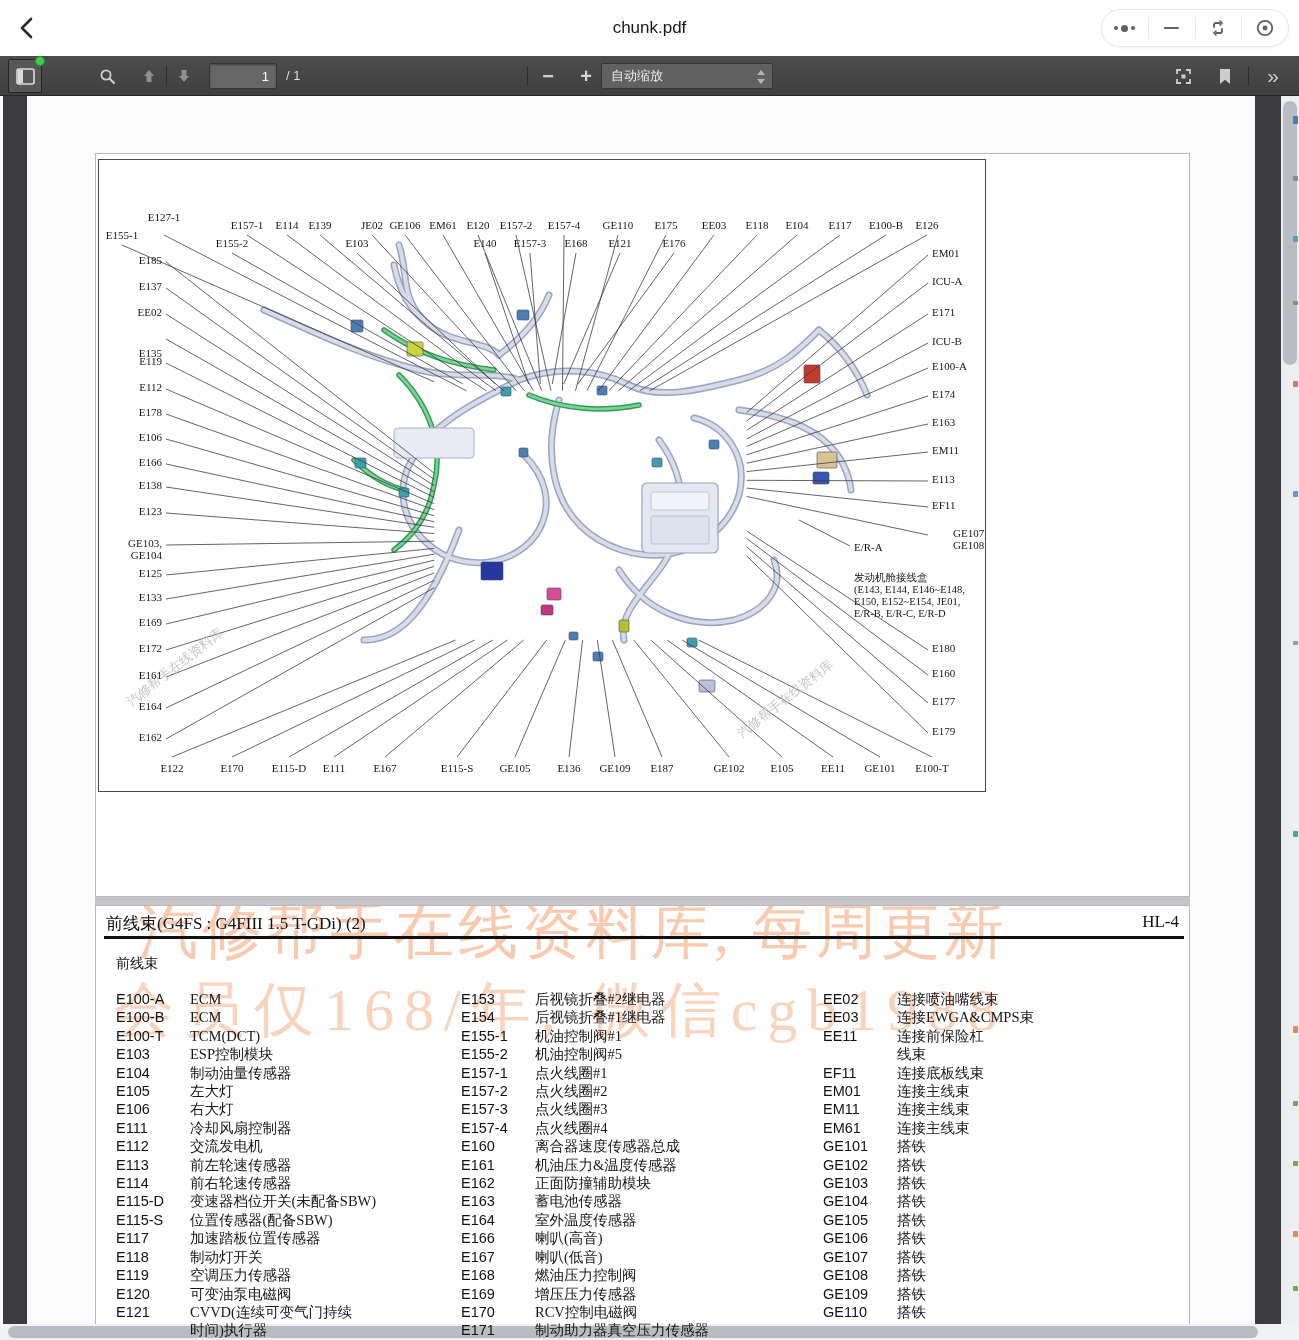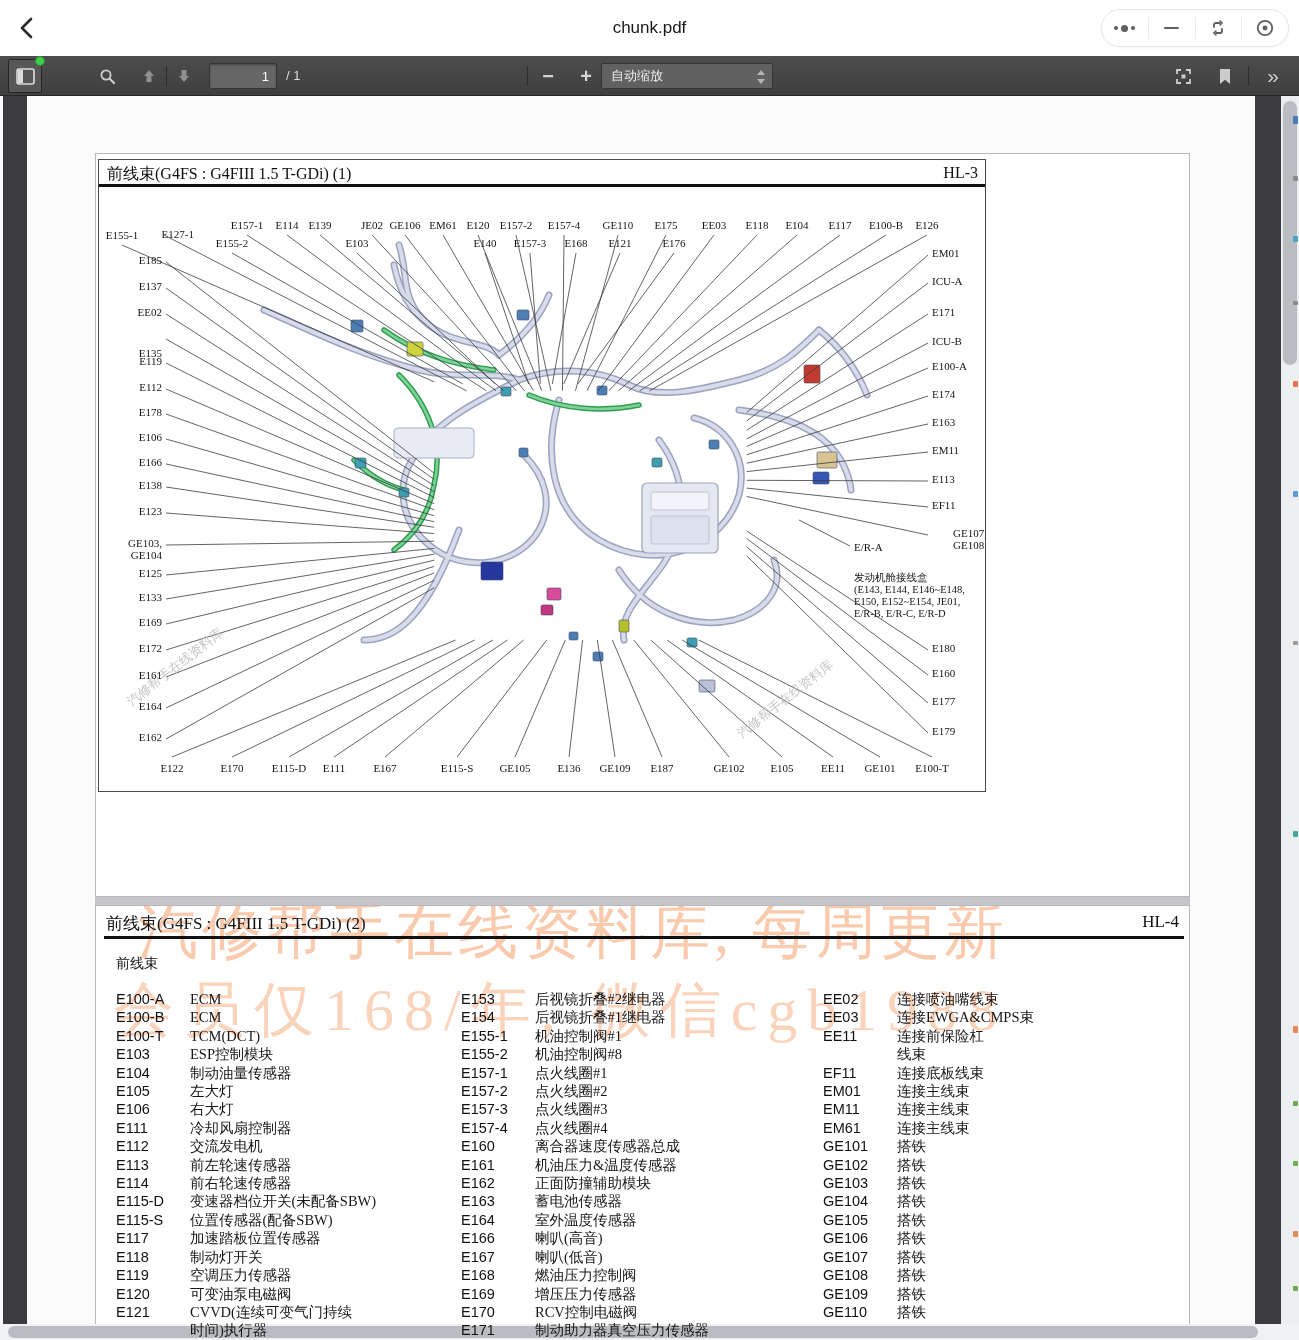--- a/index.html
+++ b/index.html
@@ -182,24 +182,20 @@
       <span id="chev">»</span>
     </div>
   </div>
 
   <div id="viewer">
     <div id="gutter-l"></div>
     <div id="gutter-r"></div>
 
     <div id="page1">
       <div id="frame">
-        <div id="frame-title-row">
-          <span id="p1-title">前线束(G4FS : G4FIII 1.5 T-GDi) (1)</span>
-          <span id="p1-code">HL-3</span>
-        </div>
         <div id="diagram">
           <svg id="leader-svg" width="886" height="602" viewBox="0 0 886 602">
               <path d="M300,55 C310,85 300,110 330,135 C355,155 385,150 400,165" fill="none" stroke="#9aa3bf" stroke-width="7" stroke-linecap="round"></path>
               <path d="M165,120 C210,140 260,165 320,180 C360,190 390,180 420,190" fill="none" stroke="#9aa3bf" stroke-width="7" stroke-linecap="round"></path>
               <path d="M420,190 C460,175 500,180 530,195 C560,210 600,200 640,190 C680,180 700,160 720,140" fill="none" stroke="#9aa3bf" stroke-width="7" stroke-linecap="round"></path>
               <path d="M420,190 C380,210 340,230 320,260 C295,290 300,330 330,355 C365,385 420,375 440,340 C455,312 445,285 425,265" fill="none" stroke="#9aa3bf" stroke-width="7" stroke-linecap="round"></path>
               <path d="M460,210 C445,260 450,320 500,350 C560,385 625,355 640,305 C650,265 625,235 595,228" fill="none" stroke="#9aa3bf" stroke-width="7" stroke-linecap="round"></path>
               <path d="M560,250 C590,290 590,340 560,380 C540,407 520,425 525,450" fill="none" stroke="#9aa3bf" stroke-width="7" stroke-linecap="round"></path>
               <path d="M640,220 C680,225 710,235 730,255 C745,270 750,285 752,300" fill="none" stroke="#9aa3bf" stroke-width="7" stroke-linecap="round"></path>
               <path d="M720,140 C745,160 760,185 768,205" fill="none" stroke="#9aa3bf" stroke-width="7" stroke-linecap="round"></path>
@@ -333,21 +329,21 @@
           <div class="wm1" style="left:628px; top:500px;">汽修帮手在线资料库</div>
           <div class="dlabel" style="left:755px; top:352px;">E/R-A</div>
           <div id="junction-note">
             <div>发动机舱接线盒</div>
             <div id="junction-lines">
                 <div>(E143, E144, E146~E148,</div>
                 <div>E150, E152~E154, JE01,</div>
                 <div>E/R-B, E/R-C, E/R-D</div>
               </div>
           </div>
-        <div class="dlabel" style="left: 35px; top: 39px; width: 60px; text-align: right;">E127-1</div>
+        <div class="dlabel" style="left: 35px; top: 22px; width: 60px; text-align: center;">E127-1</div>
             <div class="dlabel" style="left: 118px; top: 30px; width: 60px; text-align: center;">E157-1</div>
             <div class="dlabel" style="left: 158px; top: 30px; width: 60px; text-align: center;">E114</div>
             <div class="dlabel" style="left: 191px; top: 30px; width: 60px; text-align: center;">E139</div>
             <div class="dlabel" style="left: 243px; top: 30px; width: 60px; text-align: center;">JE02</div>
             <div class="dlabel" style="left: 276px; top: 30px; width: 60px; text-align: center;">GE106</div>
             <div class="dlabel" style="left: 314px; top: 30px; width: 60px; text-align: center;">EM61</div>
             <div class="dlabel" style="left: 349px; top: 30px; width: 60px; text-align: center;">E120</div>
             <div class="dlabel" style="left: 387px; top: 30px; width: 60px; text-align: center;">E157-2</div>
             <div class="dlabel" style="left: 435px; top: 30px; width: 60px; text-align: center;">E157-4</div>
             <div class="dlabel" style="left: 489px; top: 30px; width: 60px; text-align: center;">GE110</div>
@@ -513,21 +509,21 @@
             <div class="trow">
               <span class="tcode">E154</span>
               <span class="tdesc">后视镜折叠#1继电器</span>
             </div>
             <div class="trow">
               <span class="tcode">E155-1</span>
               <span class="tdesc">机油控制阀#1</span>
             </div>
             <div class="trow">
               <span class="tcode">E155-2</span>
-              <span class="tdesc">机油控制阀#8</span>
+              <span class="tdesc">机油控制阀#5</span>
             </div>
             <div class="trow">
               <span class="tcode">E157-1</span>
               <span class="tdesc">点火线圈#1</span>
             </div>
             <div class="trow">
               <span class="tcode">E157-2</span>
               <span class="tdesc">点火线圈#2</span>
             </div>
             <div class="trow">

